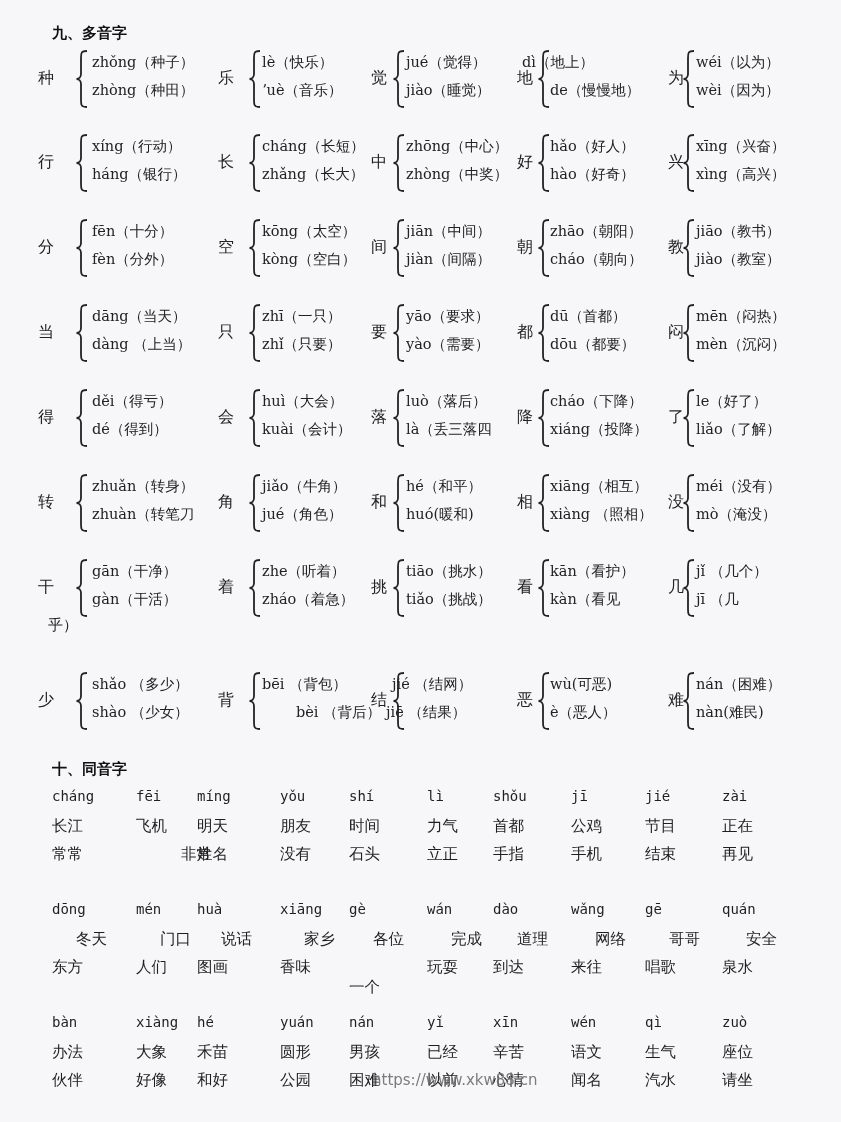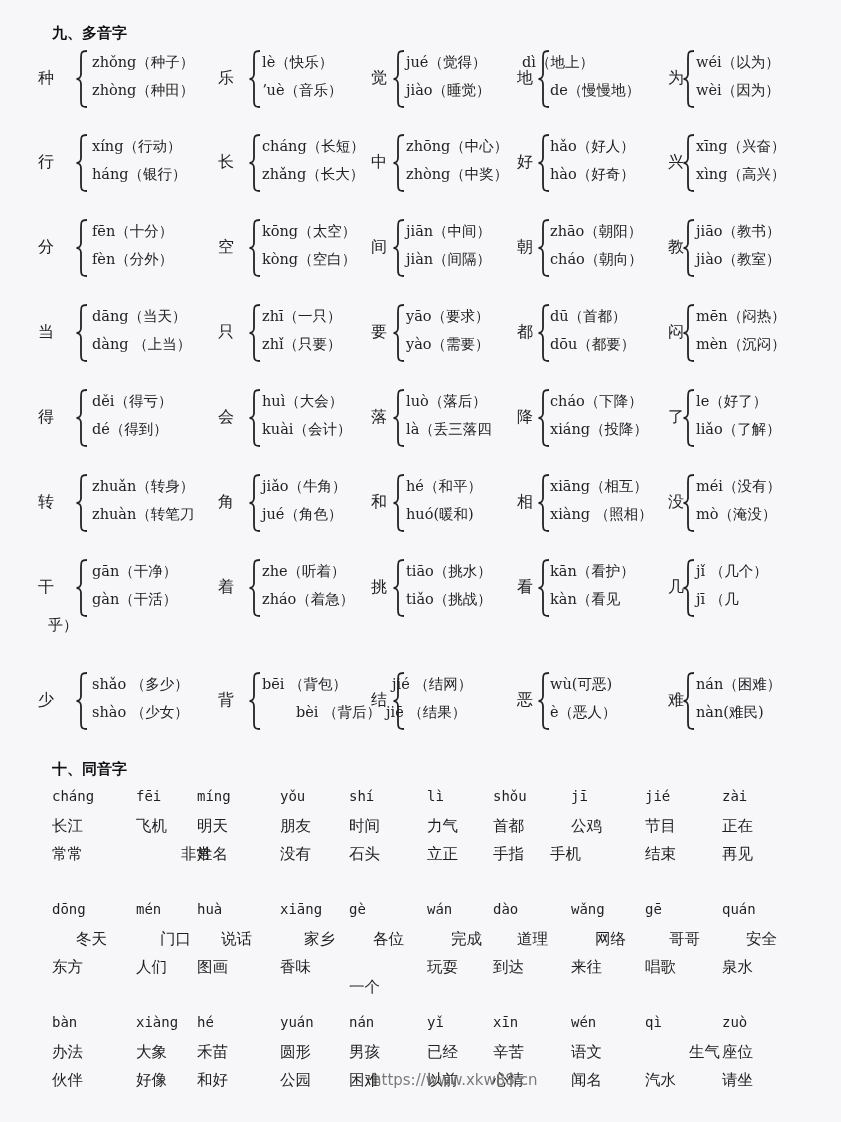--- a/index.html
+++ b/index.html
@@ -498,21 +498,21 @@
         <span class="homo-cell" style="left: 670px;">正在</span>
       </div>
       <div class="homo-row" style="top: 56px;">
         <span class="homo-cell" style="left: 0px;">常常</span>
         <span class="homo-cell" style="left: 84px; margin-left: 45px;">非常</span>
         <span class="homo-cell" style="left: 145px;">姓名</span>
         <span class="homo-cell" style="left: 228px;">没有</span>
         <span class="homo-cell" style="left: 297px;">石头</span>
         <span class="homo-cell" style="left: 375px;">立正</span>
         <span class="homo-cell" style="left: 441px;">手指</span>
-        <span class="homo-cell" style="left: 498px;">手机</span>
+        <span class="homo-cell" style="left: 519px;">手机</span>
         <span class="homo-cell" style="left: 593px;">结束</span>
         <span class="homo-cell" style="left: 670px;">再见</span>
       </div>
     </div>
     <div class="homo-block" style="top: 901px;">
       <div class="homo-row" style="top: 0px;">
         <span class="homo-cell homo-py" style="left: 0px;">dōng</span>
         <span class="homo-cell homo-py" style="left: 84px;">mén</span>
         <span class="homo-cell homo-py" style="left: 145px;">huà</span>
         <span class="homo-cell homo-py" style="left: 228px;">xiāng</span>
@@ -563,21 +563,21 @@
       </div>
       <div class="homo-row" style="top: 28px;">
         <span class="homo-cell" style="left: 0px;">办法</span>
         <span class="homo-cell" style="left: 84px;">大象</span>
         <span class="homo-cell" style="left: 145px; font-family: Liberation Mono, monospace;">禾苗</span>
         <span class="homo-cell" style="left: 228px;">圆形</span>
         <span class="homo-cell" style="left: 297px;">男孩</span>
         <span class="homo-cell" style="left: 375px;">已经</span>
         <span class="homo-cell" style="left: 441px;">辛苦</span>
         <span class="homo-cell" style="left: 519px;">语文</span>
-        <span class="homo-cell" style="left: 593px; margin-left: 44px;">生气</span>
+        <span class="homo-cell" style="left: 593px;">生气</span>
         <span class="homo-cell" style="left: 670px;">座位</span>
       </div>
       <div class="homo-row" style="top: 56px;">
         <span class="homo-cell" style="left: 0px;">伙伴</span>
         <span class="homo-cell" style="left: 84px;">好像</span>
         <span class="homo-cell" style="left: 145px;">和好</span>
         <span class="homo-cell" style="left: 228px;">公园</span>
         <span class="homo-cell" style="left: 297px;">困难</span>
         <span class="homo-cell" style="left: 375px;">以前</span>
         <span class="homo-cell" style="left: 441px;">心情</span>

